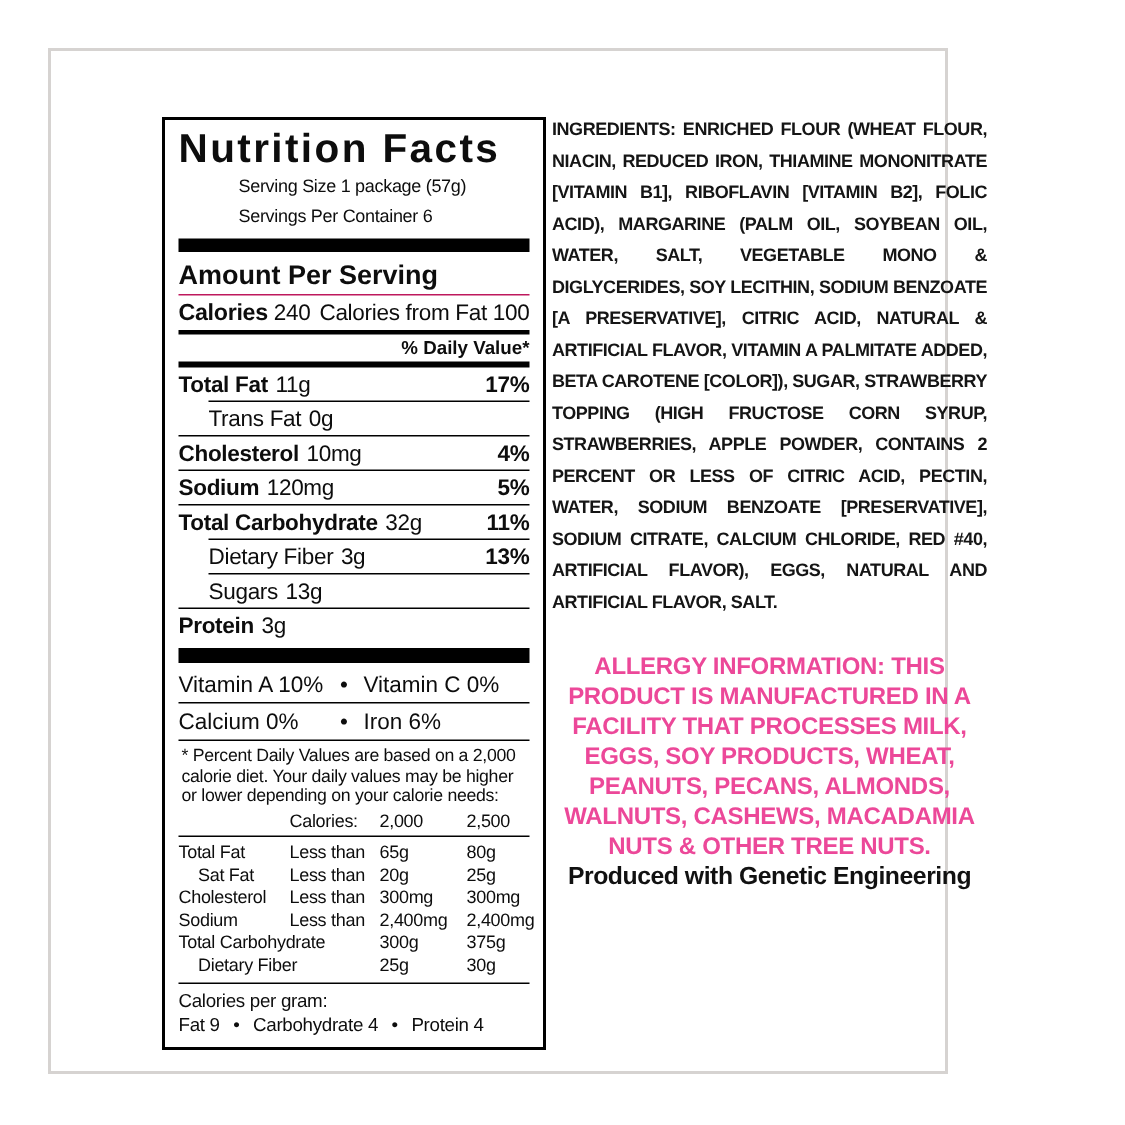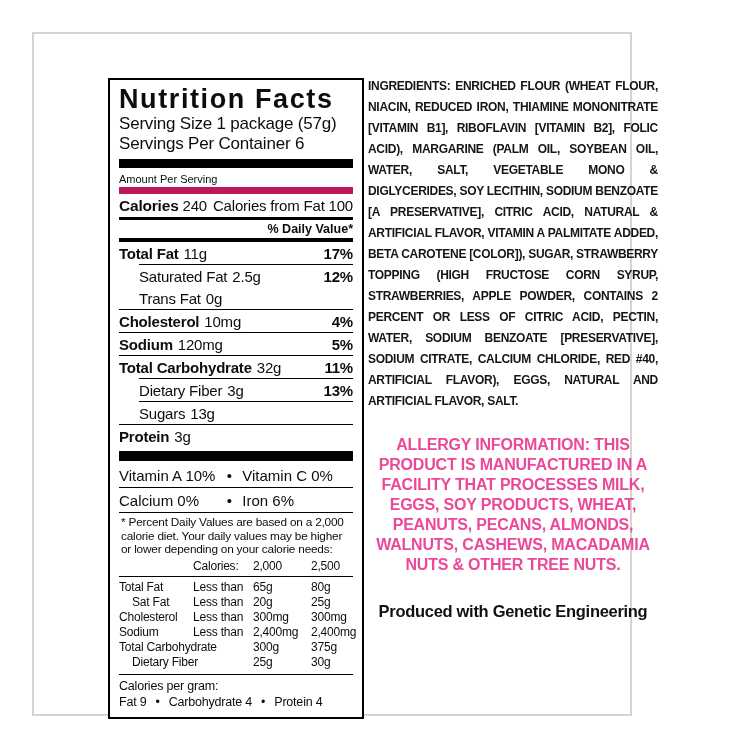--- a/index.html
+++ b/index.html
@@ -10,24 +10,24 @@
     position:absolute; left:32px; top:32px; width:600px; height:684px;
     background:#fff; border:2px solid #d6d3d1;
   }
 
   
   .nf {
     position:absolute; left:74px; top:44px; width:256px;
     border:2px solid #000; background:#fff; padding:5px 9px 7px 9px;
   }
   .nf-title { font-size:27px; font-weight:bold; letter-spacing:1.6px; line-height:1.08; white-space:nowrap; }
-  .nf-serving { font-size:17px; line-height:20px; letter-spacing:-0.2px; }
+  .nf-serving { font-size:12px; line-height:20px; letter-spacing:-0.2px;margin-left:40px; }
   .bar { height:9px; background:#000; margin:5px 0 3px 0; }
   .bar2 { height:10px; background:#000; margin:4px 0 2px 0; }
-  .aps { font-size:11px; font-weight:normal; padding:2px 0 2px 0; border-bottom:7px solid #be185d; }
+  .aps { font-size:18px; font-weight:bold; padding:2px 0 2px 0; border-bottom:1px solid #be185d; }
   .cal-row { display:flex; justify-content:space-between; align-items:baseline;
              font-size:15px; letter-spacing:-0.2px; padding:3px 0 2px 0; border-bottom:3px solid #000; }
   .cal-row b { font-size:15.5px; }
   .dv-head { text-align:right; font-size:12.5px; font-weight:bold; padding:2px 0; border-bottom:4px solid #000; }
 
   .n-row { display:flex; align-items:baseline; font-size:15px; letter-spacing:-0.2px; padding:2.5px 0; }
   .n-row .amt { margin-left:5px; }
   .n-row .dv { margin-left:auto; font-weight:bold; }
   .n-row.ind { padding-left:20px; }
   .n-row.bold .lbl { font-weight:bold; }
@@ -54,21 +54,21 @@
   .right-col { position:absolute; left:334px; top:42px; width:290px; }
   .ingredients {
     font-size:12px; font-weight:bold; line-height:21px; letter-spacing:-0.3px;
     text-align:justify; text-align-last:left; color:#151515;
   }
   .allergy {
     margin-top:23px; font-size:16px; font-weight:bold; line-height:20px;
     text-align:center; letter-spacing:-0.2px; color:#ec4899;
   }
   .disclosure {
-    margin-top:27px; font-size:16.5px; font-weight:bold; text-align:center;
+    font-size:16.5px; font-weight:bold; text-align:center;
     letter-spacing:-0.3px; color:#111;
   }
 </style>
 </head>
 <body>
 
 <div class="card">
 
   <div class="nf">
     <div class="nf-title">Nutrition Facts</div>
@@ -84,25 +84,20 @@
     </div>
 
     <div class="dv-head">% Daily Value*</div>
 
     <div class="n-row bold">
       <span class="lbl">Total Fat</span>
       <span class="amt">11g</span>
       <span class="dv">17%</span>
     </div>
     <div class="hr ind"></div>
-    <div class="n-row ind">
-      <span class="lbl">Saturated Fat</span>
-      <span class="amt">2.5g</span>
-      <span class="dv">12%</span>
-    </div>
     <div class="n-row ind">
       <span class="lbl">Trans Fat</span>
       <span class="amt">0g</span>
     </div>
     <div class="hr"></div>
     <div class="n-row bold">
       <span class="lbl">Cholesterol</span>
       <span class="amt">10mg</span>
       <span class="dv">4%</span>
     </div>

